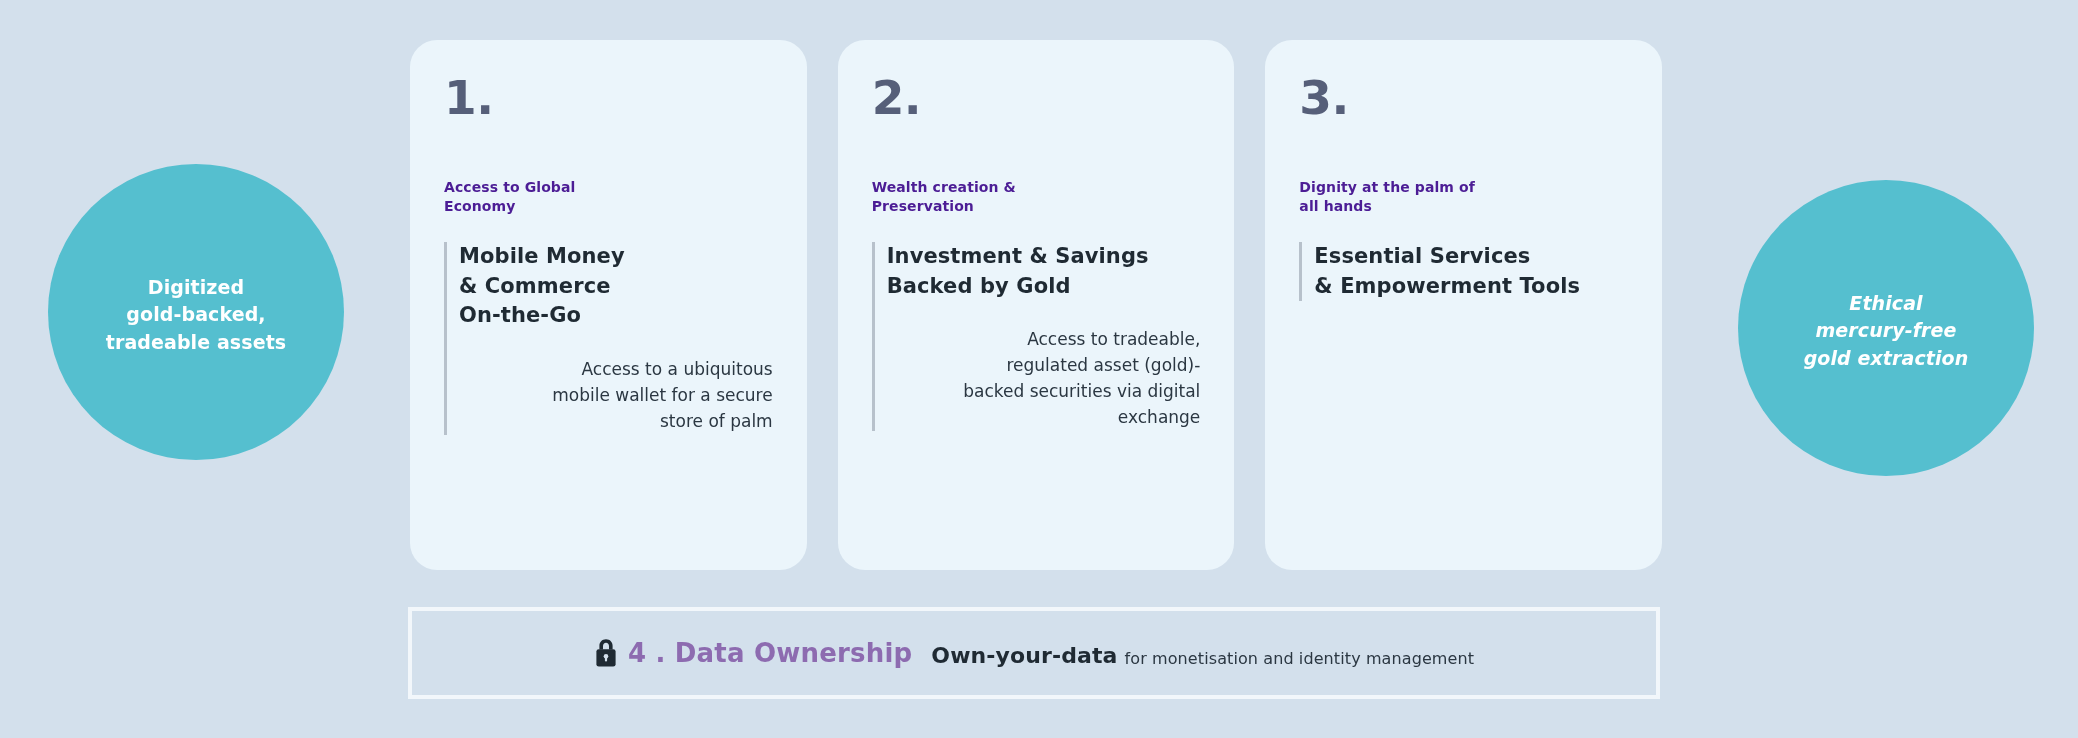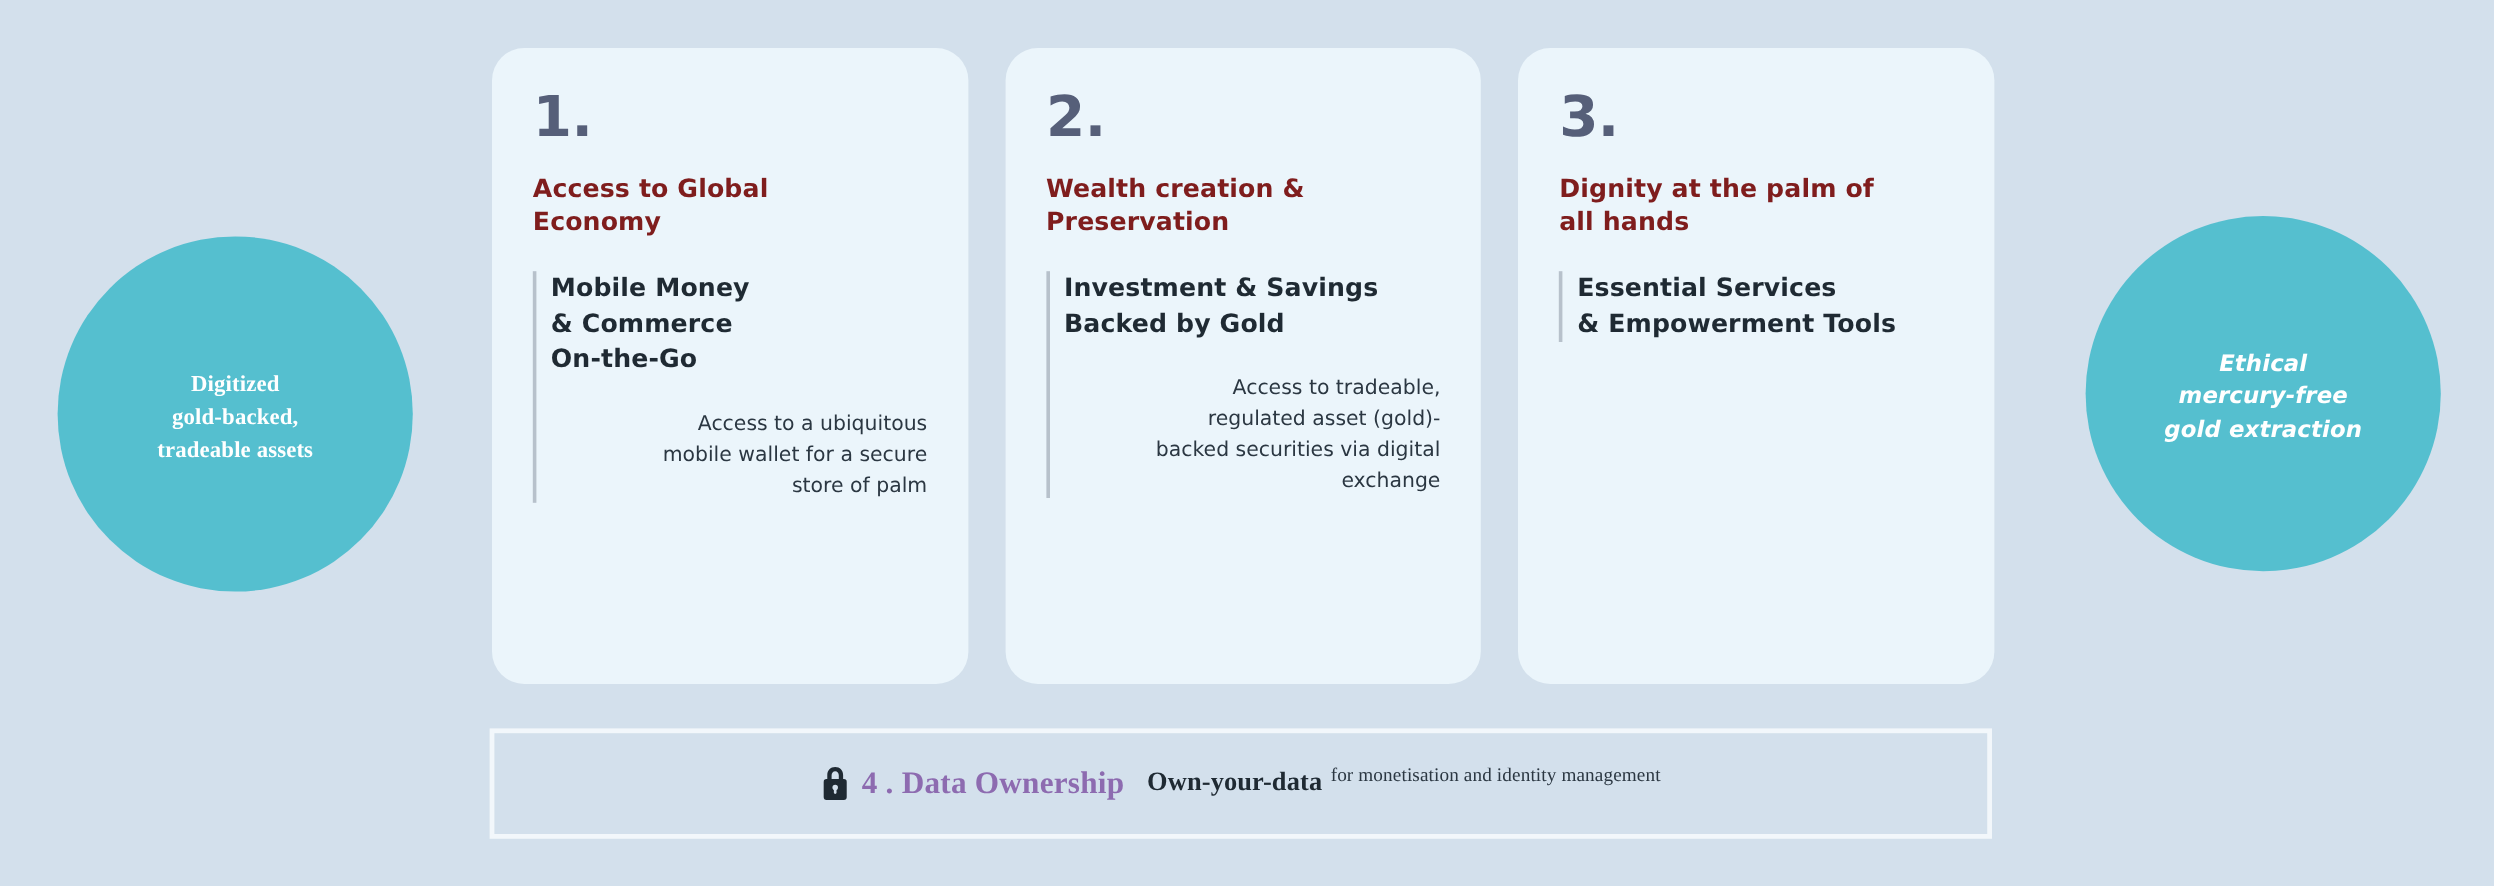--- a/index.html
+++ b/index.html
@@ -34,24 +34,23 @@
     color: #ffffff;
     font-weight: bold;
     font-size: 19px;
     line-height: 1.45;
     letter-spacing: 0.1px;
     white-space: pre-line;
     margin-top: 6px;
   }
   #circle-left {
     left: 48px;
-    top: 197px;
+    top: 164px;
     width: 296px;
     height: 296px;
-    font-family: Liberation Serif, serif;
   }
   #circle-right {
     left: 1738px;
     top: 180px;
     width: 296px;
     height: 296px;
     font-style: italic;
   }
 
   
@@ -75,27 +74,28 @@
   }
   .card-number {
     color: #565f79;
     font-size: 47px;
     font-weight: bold;
     line-height: 1;
     letter-spacing: -0.5px;
     margin-bottom: 22px;
   }
   .card-title {
-    color: #7f1d1d;
-    font-size: 21px;
+    color: #4c1d95;
+    font-size: 14px;
     font-weight: bold;
     line-height: 1.35;
     letter-spacing: 0.1px;
     margin-bottom: 26px;
     white-space: pre-line;
+    margin-top: 35px;
   }
   .card-body {
     border-left: 3px solid #b7c1cb;
     padding-left: 12px;
   }
   .card-subtitle {
     color: #1f2a33;
     font-size: 21px;
     font-weight: bold;
     line-height: 1.42;
@@ -120,22 +120,21 @@
     height: 92px;
     box-sizing: border-box;
     border: 4px solid #f2f7fb;
     background: #d3e0ec;
     display: flex;
     align-items: center;
     justify-content: center;
   }
   .banner-inner {
     display: flex;
-    align-items: flex-start;
-    font-family: Liberation Serif, serif;
+    align-items: flex-end;
   }
   .lock-icon {
     width: 24px;
     height: 30px;
     margin-right: 10px;
     flex: 0 0 auto;
     display: block;
   }
   .banner-step {
     color: #8d6bb0;

